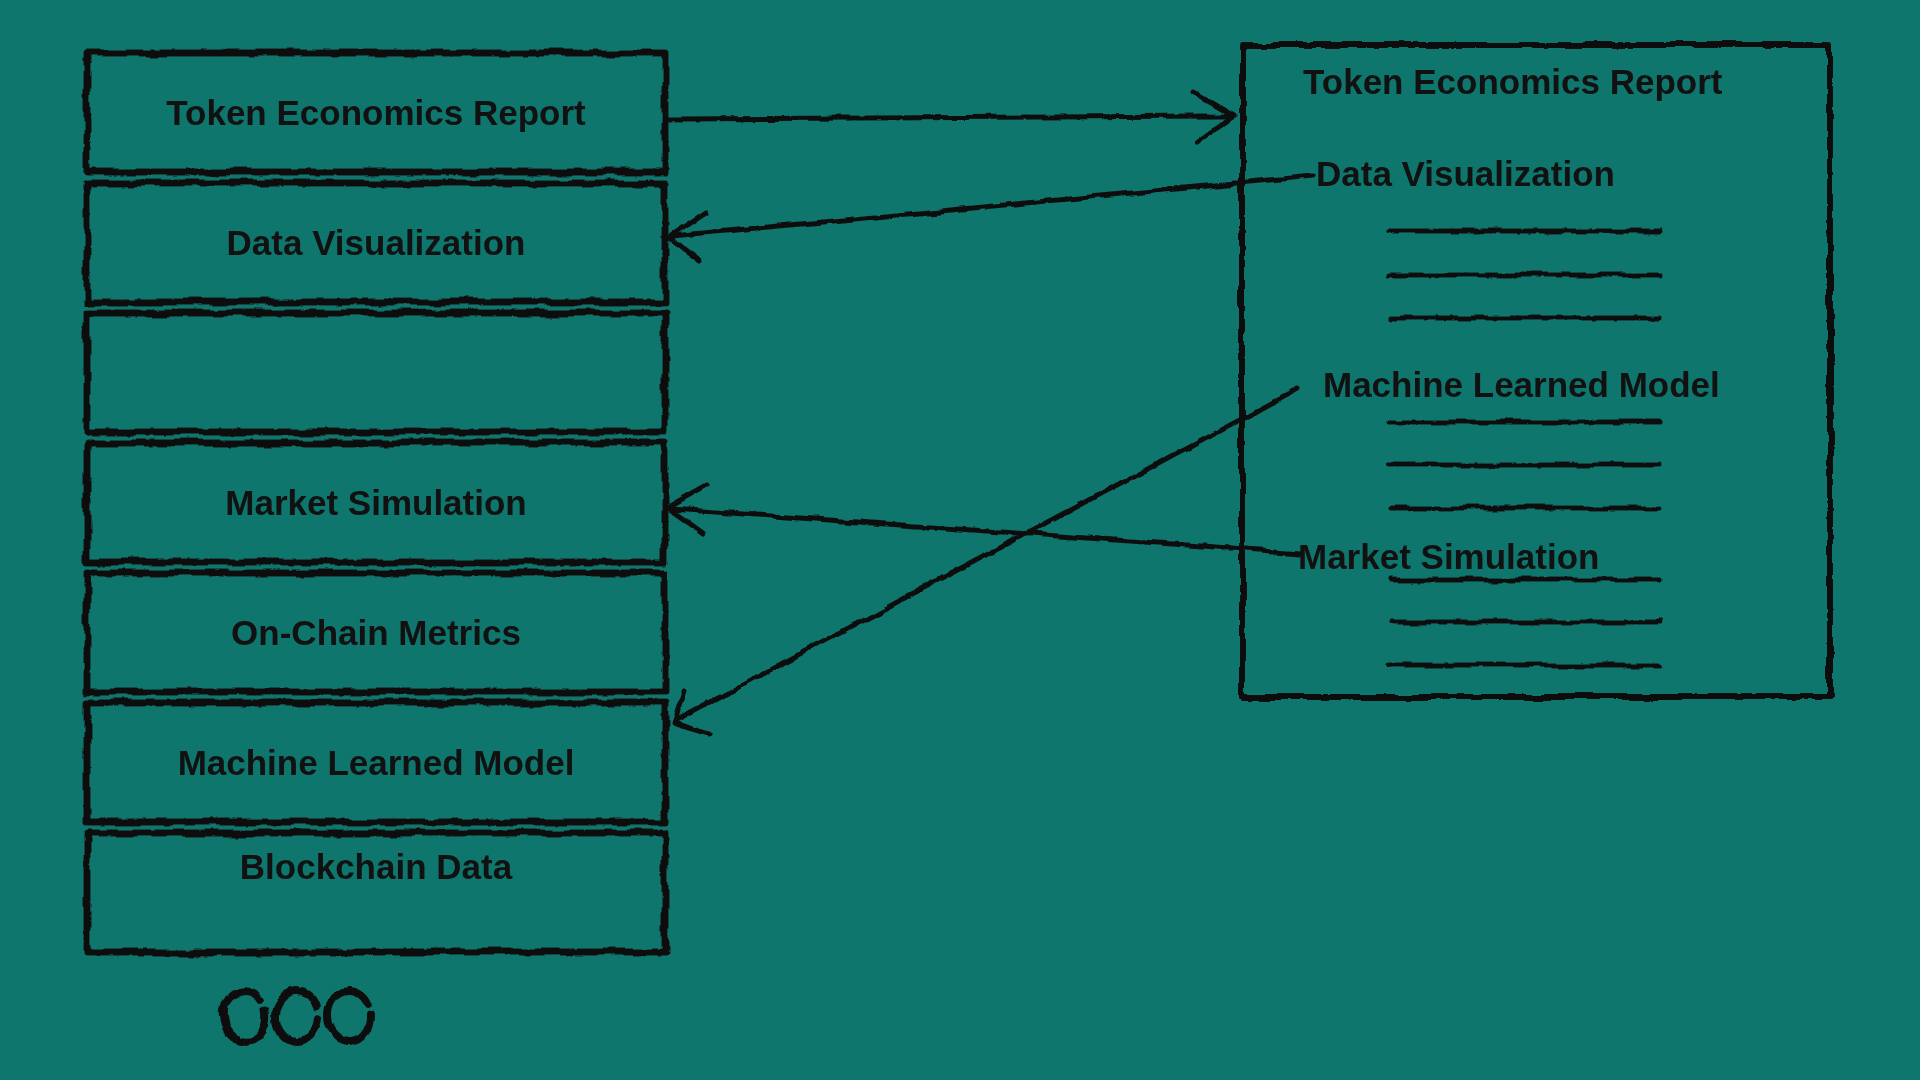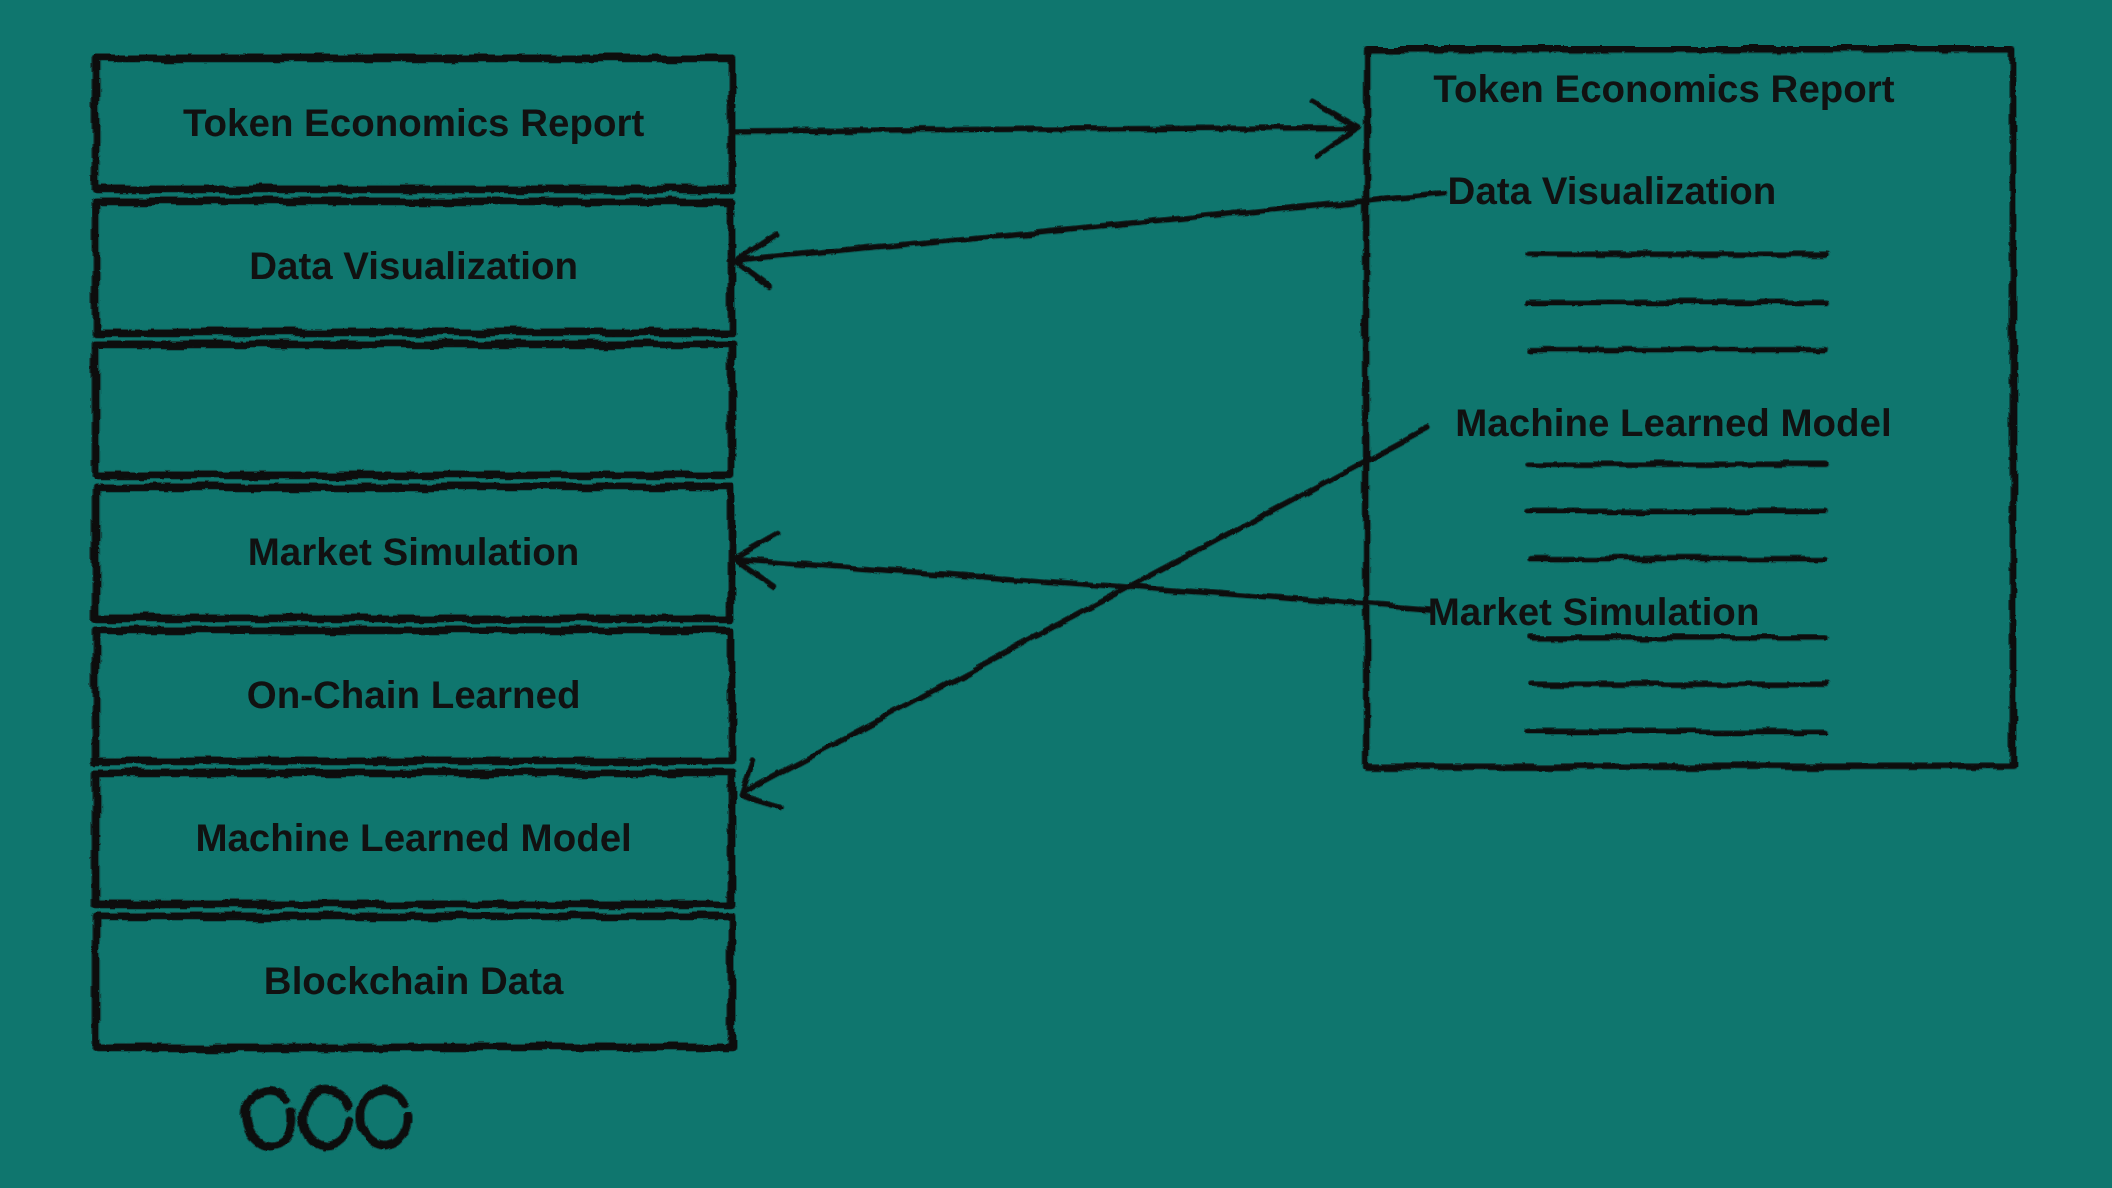--- a/index.html
+++ b/index.html
@@ -102,22 +102,22 @@
         <line x1="1302" y1="553" x2="672" y2="509"></line>
         <path d="M707,486 L668,508 L703,533"></path>
       </g>
 
     </g>
   </svg>
 
   <div class="label stack-label" style="top:53px">Token Economics Report</div>
   <div class="label stack-label" style="top:183px">Data Visualization</div>
   <div class="label stack-label" style="top:443px">Market Simulation</div>
-  <div class="label stack-label" style="top:573px">On-Chain Learned</div>
+  <div class="label stack-label" style="top:573px">On-Chain Metrics</div>
   <div class="label stack-label" style="top:703px">Machine Learned Model</div>
-  <div class="label stack-label" style="top:833px">Blockchain Data</div>
+  <div class="label stack-label" style="top:807px">Blockchain Data</div>
 
   <div class="label doc-title">Token Economics Report</div>
   <div class="label doc-head-1">Data Visualization</div>
   <div class="label doc-head-2">Machine Learned Model</div>
   <div class="label doc-head-3">Market Simulation</div>
 
 </div>
 
 </body></html>

